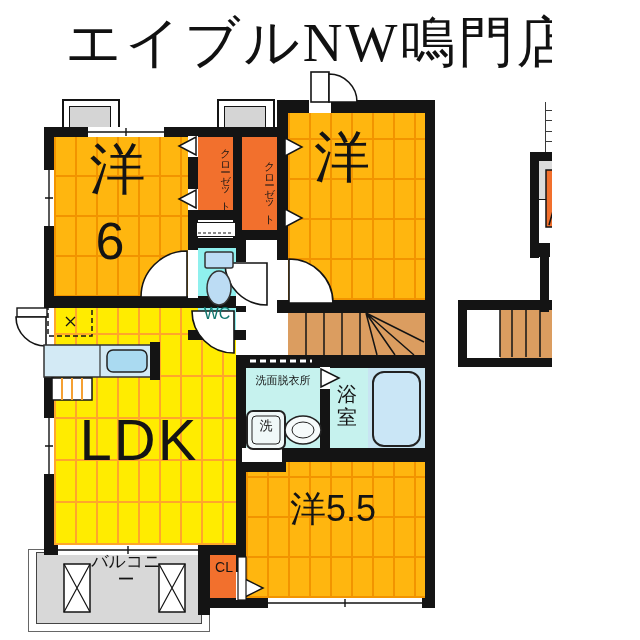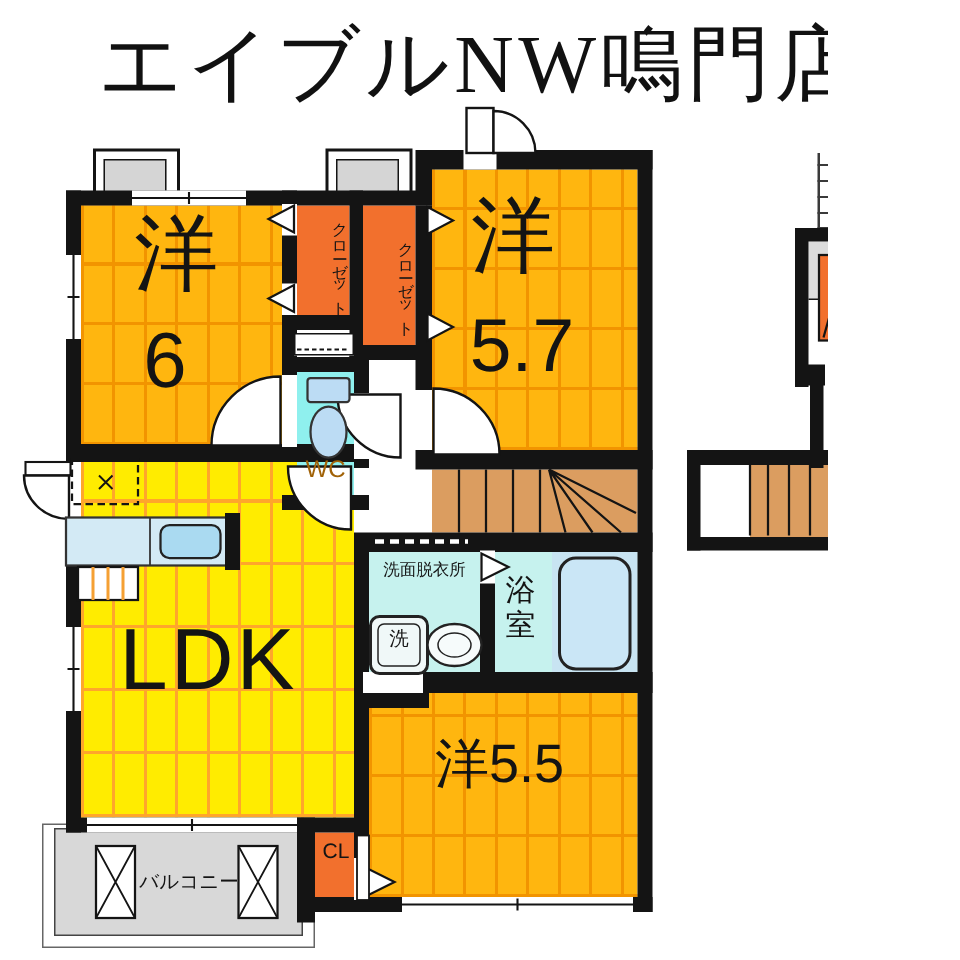--- a/index.html
+++ b/index.html
@@ -174,26 +174,25 @@
 
     <rect x="64" y="564" width="26" height="48" fill="#fff" stroke="#141414" stroke-width="1.5"></rect>
     <path d="M64,564 L90,612 M90,564 L64,612" stroke="#141414" stroke-width="1.2" fill="none"></path>
     <rect x="159" y="564" width="26" height="48" fill="#fff" stroke="#141414" stroke-width="1.5"></rect>
     <path d="M159,564 L185,612 M185,564 L159,612" stroke="#141414" stroke-width="1.2" fill="none"></path>
   </svg>
 
   <div class="lbl big" style="left:62px;top:140px;width:112px">洋</div>
   <div class="lbl" style="left:62px;top:214px;width:96px;font-size:52px">6</div>
   <div class="lbl" style="left:302px;top:128px;width:80px;font-size:56px">洋</div>
-  <div class="lbl" style="left:296px;top:204px;width:104px;font-size:50px">5.7</div>
   <div class="lbl" style="left:55px;top:410px;width:168px;font-size:58px;letter-spacing:2px">LDK</div>
   <div class="lbl" style="left:245px;top:490px;width:176px;font-size:36px">洋5.5</div>
   <div class="lbl vtext" style="left:201px;top:141px;width:30px;height:66px">クローゼット</div>
   <div class="lbl vtext" style="left:245px;top:149px;width:30px;height:76px">クローゼット</div>
-  <div class="lbl" style="left:198px;top:306px;width:38px;font-size:16px;color:#a16207">WC</div>
+  <div class="lbl" style="left:198px;top:306px;width:38px;font-size:16px;color:#0f766e">WC</div>
   <div class="lbl" style="left:246px;top:375px;width:74px;font-size:11px">洗面脱衣所</div>
   <div class="lbl" style="left:247px;top:419px;width:38px;font-size:13px">洗</div>
   <div class="lbl" style="left:334px;top:383px;width:26px;font-size:20px;line-height:1.15;word-break:break-all">浴室</div>
-  <div class="lbl" style="left:86px;top:581px;width:80px;font-size:13px">バルコニー</div>
+  <div class="lbl" style="left:86px;top:553px;width:80px;font-size:17px">バルコニー</div>
   <div class="lbl" style="left:210px;top:558px;width:28px;font-size:14px;line-height:1.3;word-break:break-all">CL</div>
   <div class="lbl" style="left:558px;top:166px;width:52px;font-size:19px">玄関</div>
 
 </div>
 
 </body></html>

